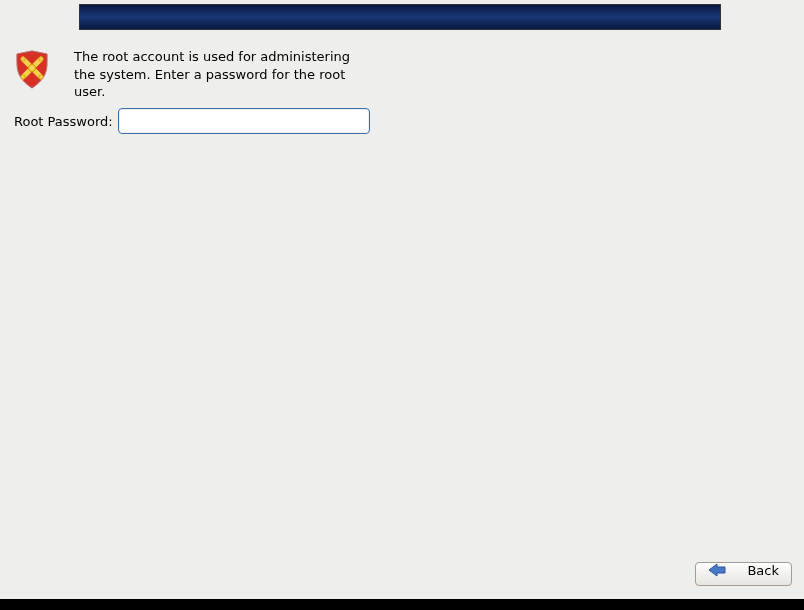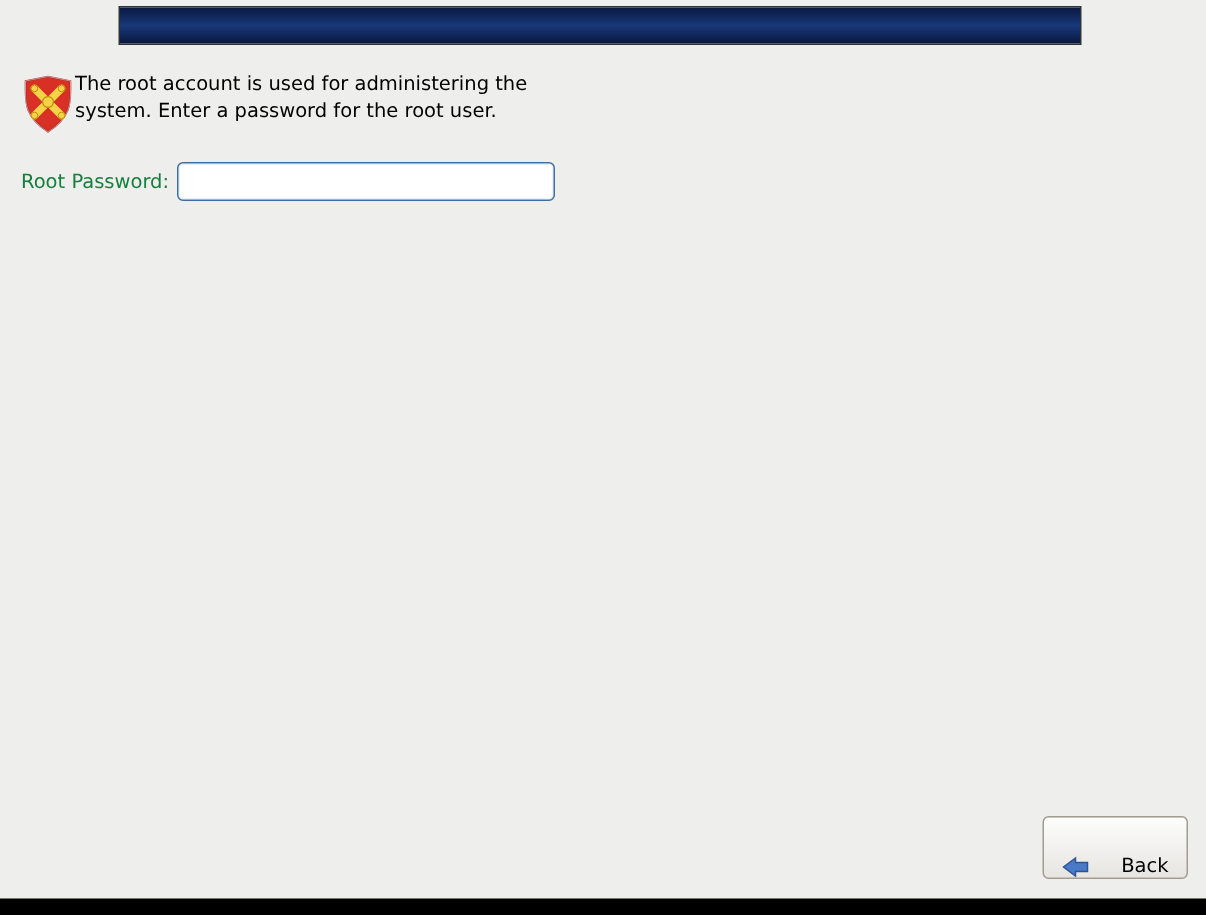--- a/index.html
+++ b/index.html
@@ -25,21 +25,21 @@
       height: 26px;
       background: linear-gradient(to bottom, #0a1840 0%, #183878 50%, #0a1840 100%);
       border: 1px solid #2e3436;
     }
     .info-row {
       position: absolute;
       left: 14px;
       top: 48px;
       display: flex;
       align-items: flex-start;
-      gap: 0;
+      gap: 24px;
       width: 345px;
     }
     .shield-icon {
       width: 36px;
       height: 40px;
       flex-shrink: 0;
       margin-top: 2px;
     }
     .info-text {
       line-height: 1.35;
@@ -51,21 +51,21 @@
       top: 108px;
     }
     .form-row {
       display: flex;
       align-items: center;
       margin-bottom: 8px;
     }
     .form-label {
       width: 104px;
       text-align: left;
-      color: #15803d;
+      color: #000000;
       padding-right: 4px;
     }
     .text-input {
       width: 252px;
       height: 26px;
       padding: 2px 6px;
       font-family: inherit;
       font-size: 13px;
       background: #fff;
       border: 1px solid #b0a99c;
@@ -78,25 +78,25 @@
     }
     .button-bar {
       position: absolute;
       bottom: 24px;
       right: 12px;
       display: flex;
       gap: 20px;
     }
     .nav-button {
       display: flex;
-      align-items: flex-end;
+      align-items: flex-start;
       justify-content: center;
       gap: 21px;
       min-width: 84px;
-      height: 42px;
+      height: 24px;
       padding: 0 12px;
       background: linear-gradient(to bottom, #fdfdfc 0%, #e7e5e1 100%);
       border: 1px solid #a39c90;
       border-radius: 4px;
       font-family: inherit;
       font-size: 13px;
       color: #000;
       cursor: pointer;
     }
     .arrow-icon {

